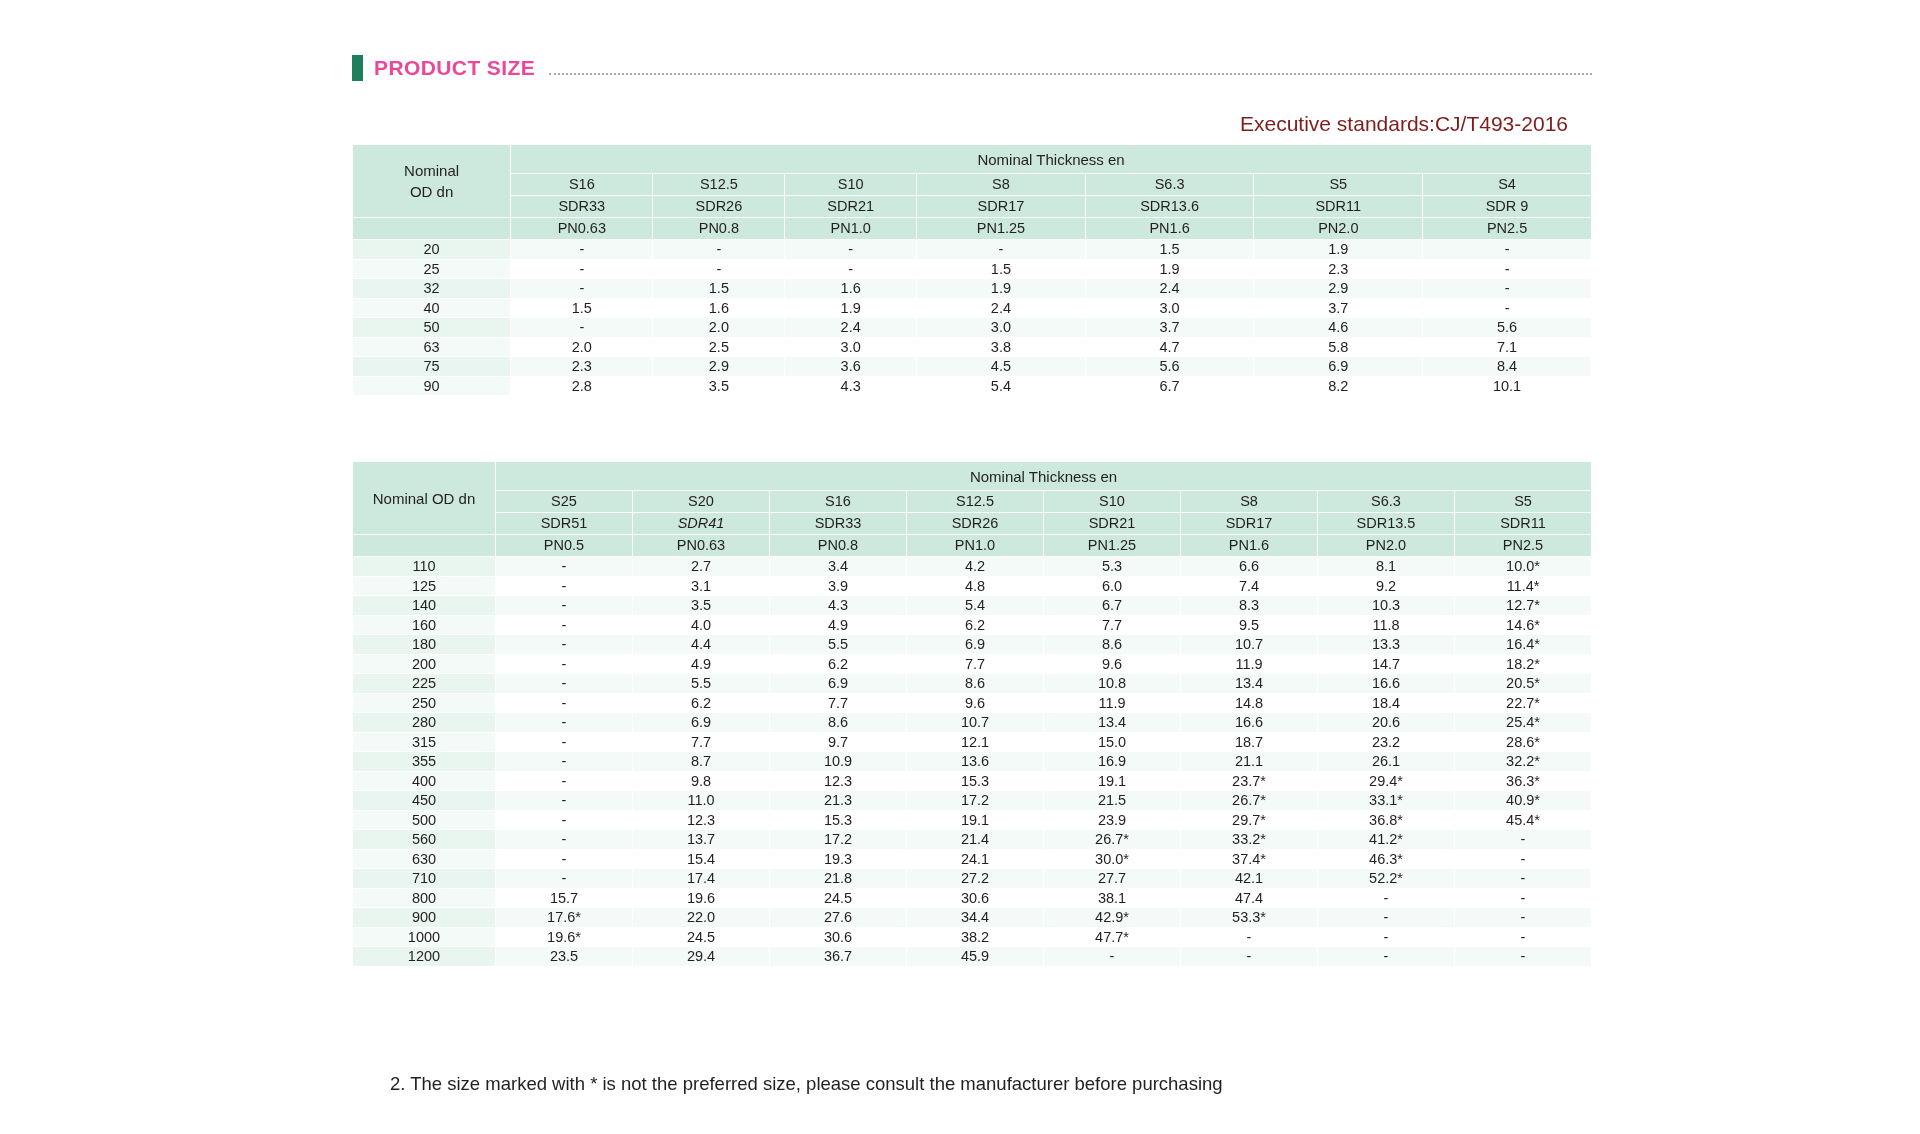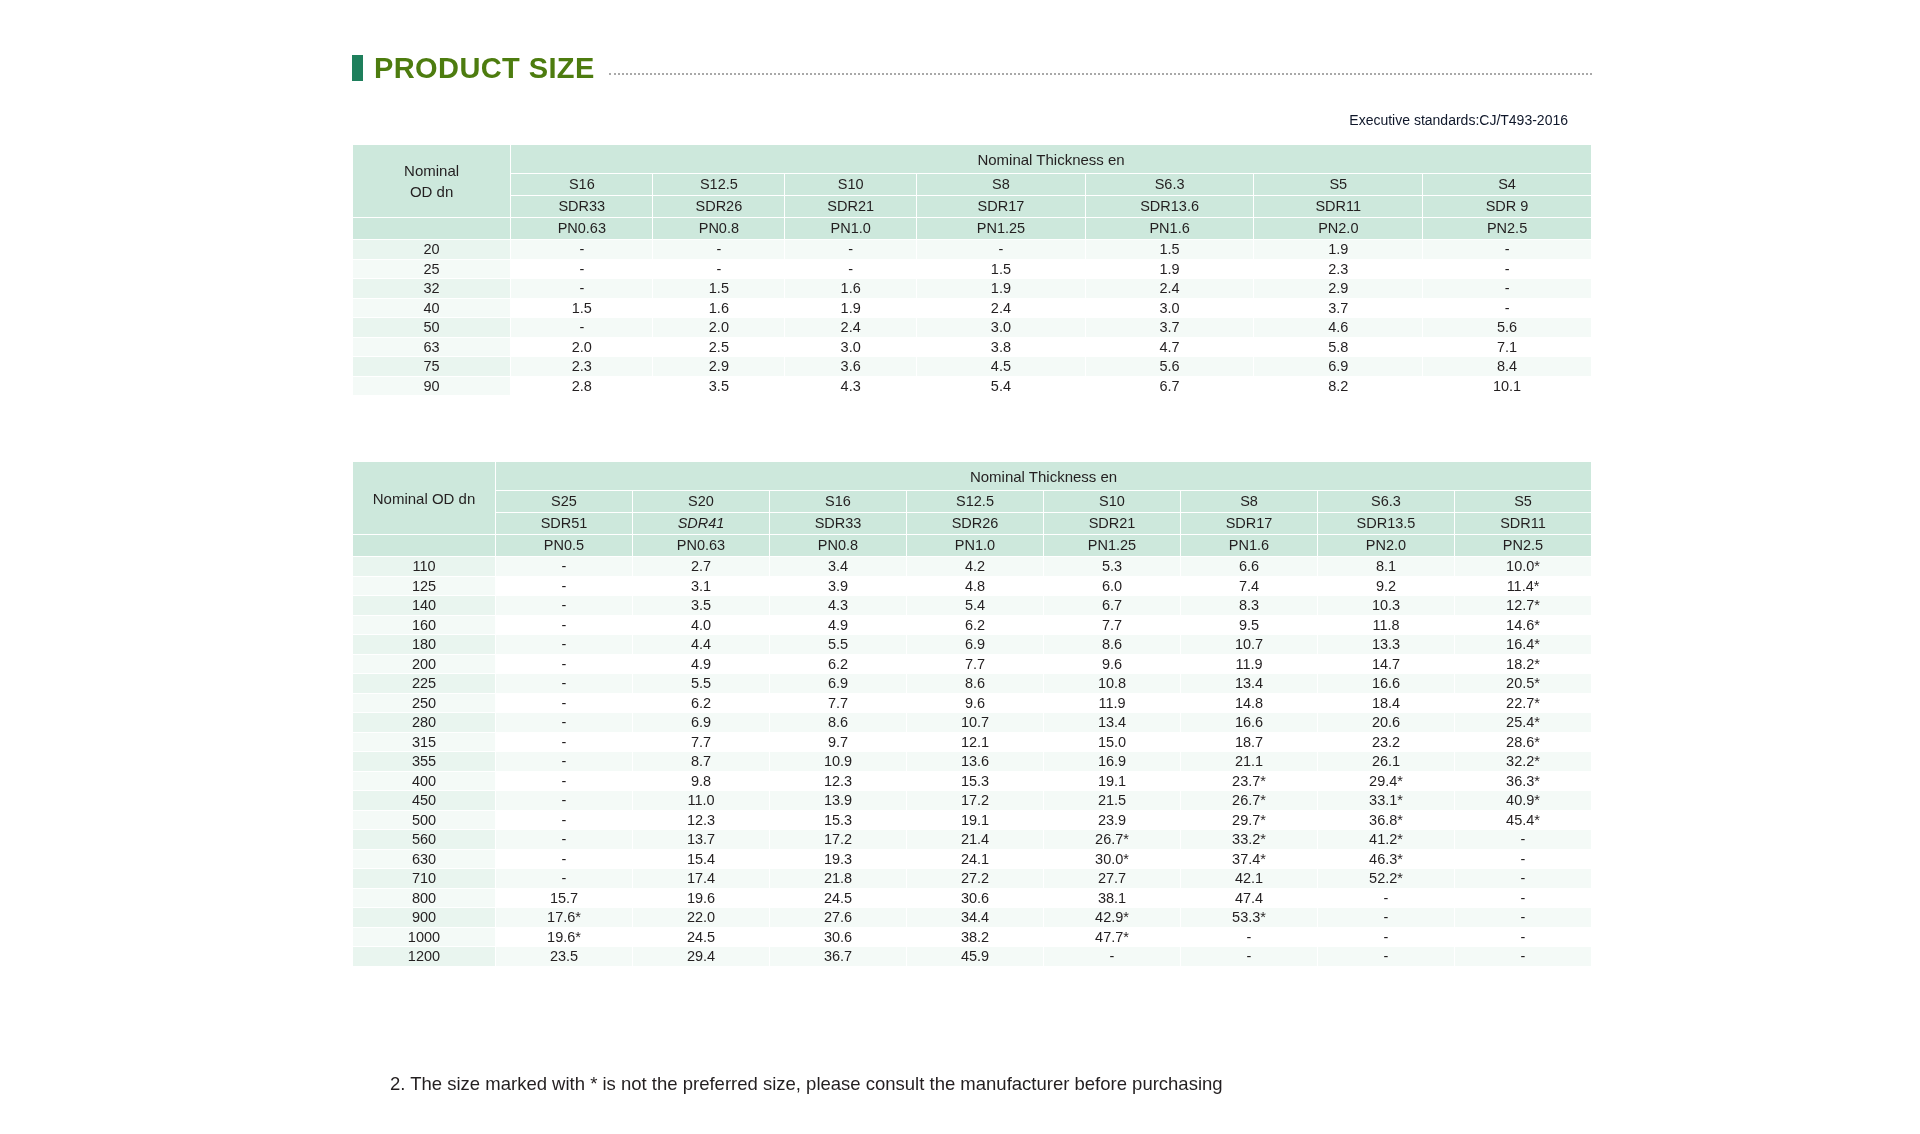--- a/index.html
+++ b/index.html
@@ -33,40 +33,40 @@
     align-items: center;
   }
   .title-bullet {
     width: 11px;
     height: 26px;
     background: #1e7f5c;
     margin-right: 11px;
     flex: none;
   }
   .title-text {
-    font-size: 29px;
+    font-size: 21px;
     font-weight: bold;
     letter-spacing: 0.4px;
-    color: #4d7c0f;
+    color: #ec4899;
     white-space: nowrap;
   }
   .title-dots {
     flex: 1;
     margin-left: 14px;
     margin-top: 10px;
     border-bottom: 2px dotted #a9a9a9;
     height: 1px;
   }
 
   .exec-standard {
     position: absolute;
     right: 352px;
     top: 112px;
-    font-size: 14px;
-    color: #0f172a;
+    font-size: 21px;
+    color: #7f1d1d;
     white-space: nowrap;
   }
 
   
   table.size-table {
     border-collapse: collapse;
     table-layout: fixed;
     font-size: 14.5px;
     color: #231f20;
   }
@@ -463,21 +463,21 @@
             <td class="val">15.3</td>
             <td class="val">19.1</td>
             <td class="val">23.7*</td>
             <td class="val">29.4*</td>
             <td class="val">36.3*</td>
           </tr>
           <tr class="shade">
             <td class="rowlabel" style="height: 18.5px;">450</td>
             <td class="val">-</td>
             <td class="val">11.0</td>
-            <td class="val">13.9</td>
+            <td class="val">21.3</td>
             <td class="val">17.2</td>
             <td class="val">21.5</td>
             <td class="val">26.7*</td>
             <td class="val">33.1*</td>
             <td class="val">40.9*</td>
           </tr>
           <tr>
             <td class="rowlabel alt" style="height: 18.5px;">500</td>
             <td class="val">-</td>
             <td class="val">12.3</td>

